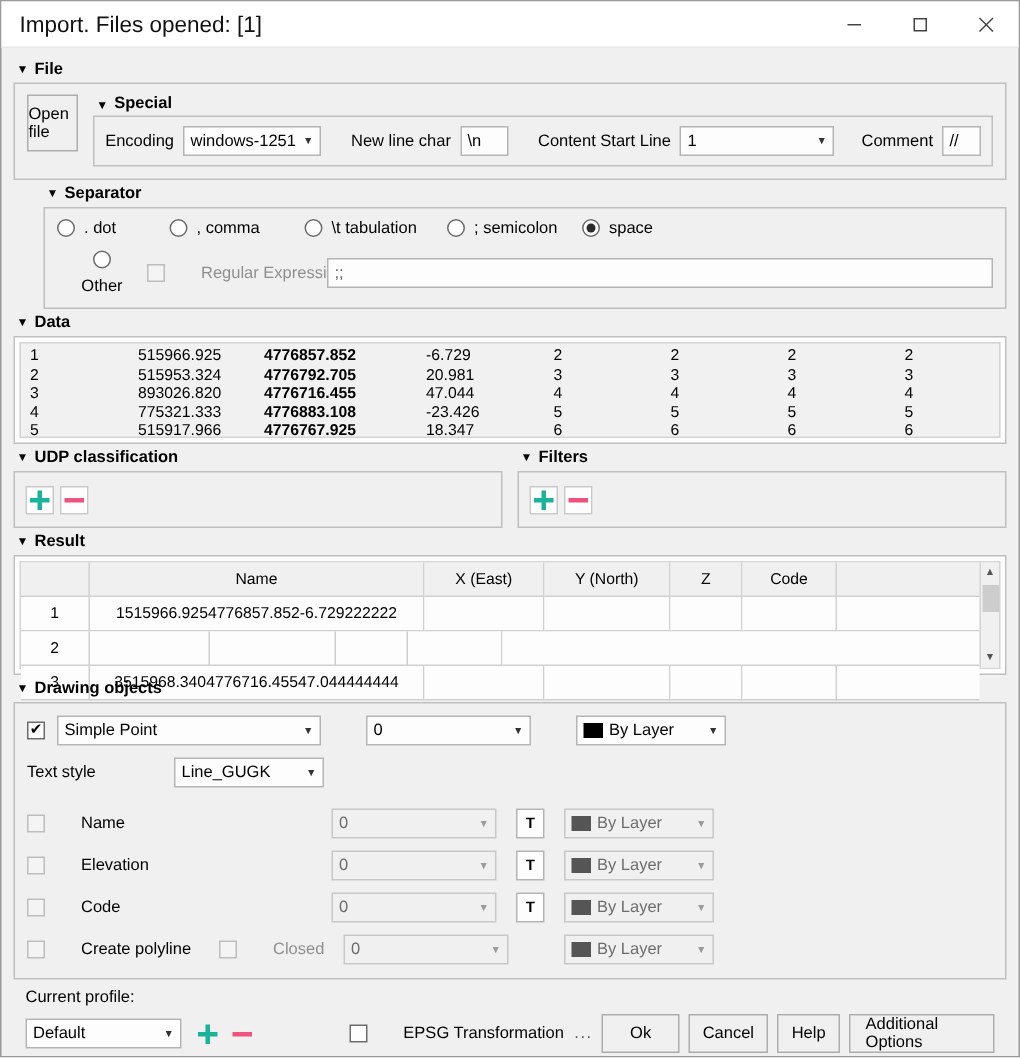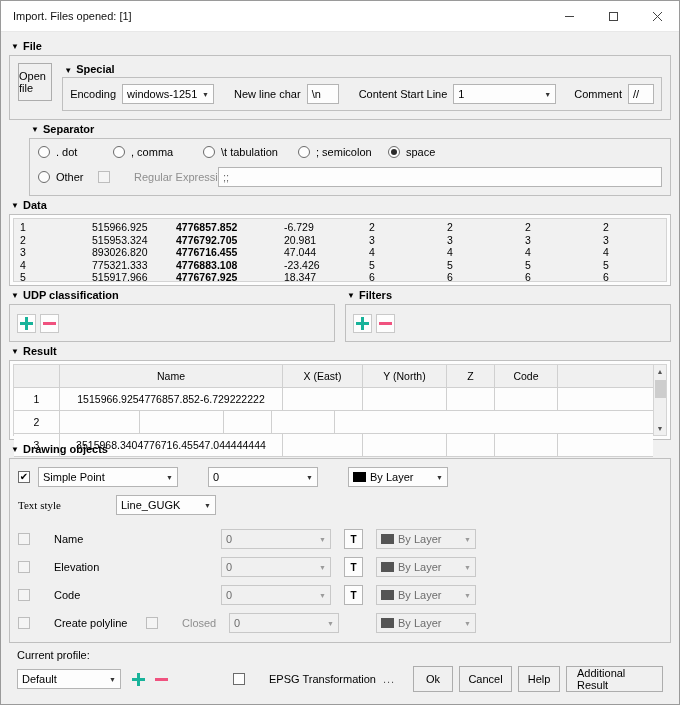--- a/index.html
+++ b/index.html
@@ -19,21 +19,21 @@
     display: flex; flex-direction: column;
   }
   
   .titlebar {
     height: 31px; min-height: 31px;
     background: #ffffff;
     border-bottom: 1px solid #e8e8e8;
     display: flex; align-items: center;
     padding-left: 12px;
   }
-  .titlebar-text { font-size: 11px; color: #111; flex: 1; }
+  .titlebar-text { font-size: 15px; color: #111; flex: 1; }
   .win-btns { display: flex; height: 31px; }
   .win-btn {
     width: 44px; height: 31px;
     display: flex; align-items: center; justify-content: center;
     font-size: 12px; color: #333; line-height: 1;
   }
   .win-btn svg { display: block; }
   
   .content { flex: 1; padding: 5px 8px 0 8px; position: relative; }
   .sect-header {
@@ -267,21 +267,21 @@
         <div class="radio-item" style="width:90px;">
           <span class="radio"></span>
           <span class="lbl">; semicolon</span>
         </div>
         <div class="radio-item">
           <span class="radio on"></span>
           <span class="lbl">space</span>
         </div>
       </div>
       <div class="sep-row">
-        <div class="radio-item" style="width:60px;">
+        <div class="radio-item" style="width:60px;flex-direction:column;">
           <span class="radio"></span>
           <span class="lbl">Other</span>
         </div>
         <div class="cb-item dim" style="width:120px;">
           <span class="cb disabled"></span>
           <span class="lbl">Regular Expression</span>
         </div>
         <div class="tf" style="flex:1;color:#6d6d6d;">;;</div>
       </div>
     </div>
@@ -442,37 +442,37 @@
     </div>
 
     <div class="sect-header">
       <span class="tri">▼</span>
       <span>Drawing objects</span>
     </div>
     <div class="group draw-group">
 
       <div class="draw-row">
         <span class="cb">✔</span>
-        <div class="combo" style="width:140px;gap:22px;">
+        <div class="combo" style="width:176px;gap:22px;">
           <span>Simple Point</span>
           <span class="arrow">▼</span>
         </div>
         <div class="combo" style="width:110px;margin-left:22px;">
           <span>0</span>
           <span class="arrow">▼</span>
         </div>
         <div class="combo" style="width:100px;margin-left:22px;padding-left:0;">
           <span class="swatch"></span>
           <span>By Layer</span>
           <span class="arrow">▼</span>
         </div>
       </div>
 
       <div class="draw-row">
-        <span class="lbl" style="width:90px;font-family:Liberation Serif, serif;">Text style</span>
+        <span class="lbl" style="width:90px;">Text style</span>
         <div class="combo" style="width:100px;">
           <span>Line_GUGK</span>
           <span class="arrow">▼</span>
         </div>
       </div>
 
       <div class="draw-row" style="margin-top:14px;">
         <div class="cb-item dim" style="width:195px;">
           <span class="cb disabled"></span>
           <span class="lbl" style="color:#000;">Name</span>
@@ -556,21 +556,21 @@
           </div>
         <div class="sq-btn" style="margin-left:4px;border:none;background:transparent;">
             <span class="minus-ico"></span>
           </div>
         <div class="cb-item" style="margin-left:62px;">
           <span class="cb"></span>
           <span class="lbl">EPSG Transformation</span>
         </div>
         <span class="dots">...</span>
         <div style="flex:1;"></div>
-        <div class="btn f-btn" style="width:40px;">Ok</div>
+        <div class="btn f-btn" style="width:52px;">Ok</div>
         <div class="btn f-btn" style="width:53px;">Cancel</div>
         <div class="btn f-btn" style="width:42px;">Help</div>
-        <div class="btn f-btn" style="width:97px;">Additional Result</div>
+        <div class="btn f-btn" style="width:97px;">Additional Options</div>
       </div>
     </div>
 
   </div>
 </div>
 
 </body></html>

